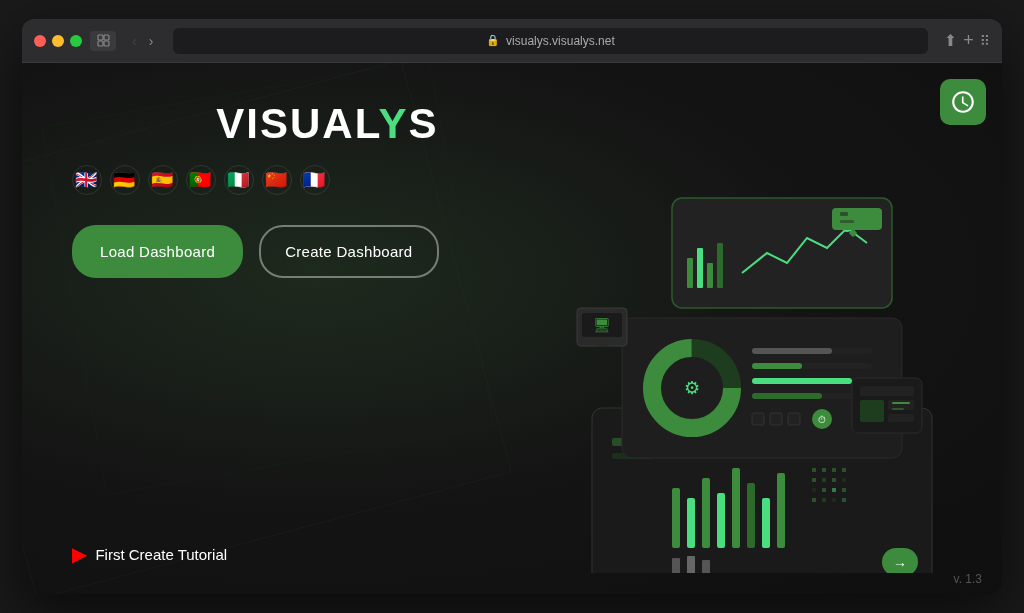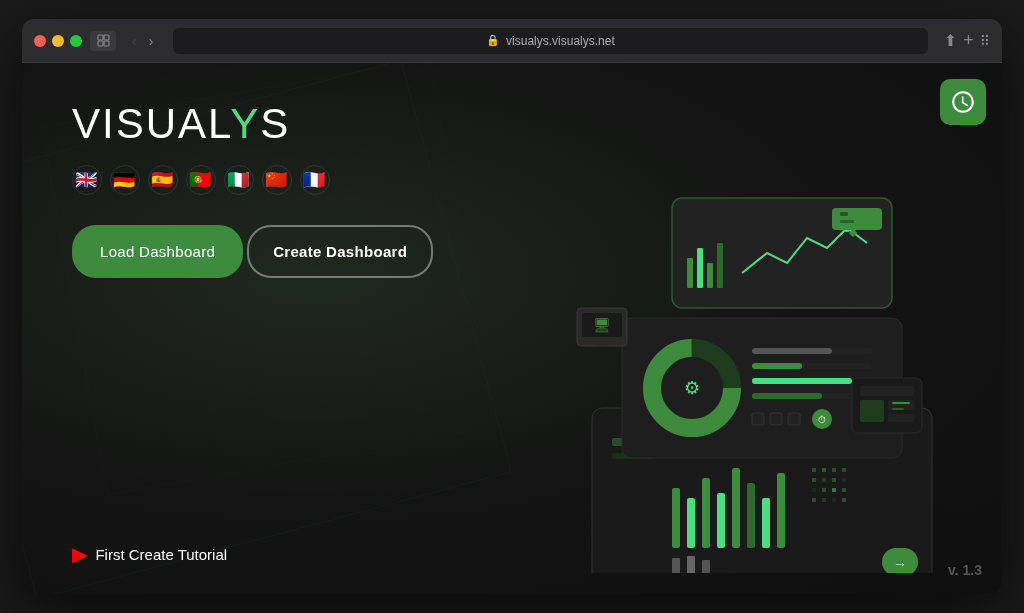--- a/index.html
+++ b/index.html
@@ -152,24 +152,25 @@
     .left-panel {
       position: absolute;
       left: 50px;
       top: 40px;
       z-index: 1;
     }
 
     .logo-text {
       color: white;
       font-size: 42px;
-      font-weight: 400;
+      font-weight: 700;
       letter-spacing: 2px;
       margin-bottom: 20px;
       line-height: 1;
+      text-align: right;
     }
 
     .logo-text .special-char {
       color: #4ade80;
     }
 
     .language-flags {
       display: flex;
       gap: 8px;
       margin-bottom: 30px;
@@ -184,21 +185,21 @@
       align-items: center;
       justify-content: center;
       font-size: 18px;
       overflow: hidden;
       border: 1px solid rgba(255,255,255,0.1);
       cursor: pointer;
     }
 
     .action-buttons {
       display: flex;
-      gap: 4px;
+      gap: 16px;
       margin-bottom: 20px;
     }
 
     .btn-load {
       background: #3d8c3d;
       color: white;
       border: none;
       padding: 12px 28px;
       border-radius: 24px;
       font-size: 15px;
@@ -207,21 +208,21 @@
       letter-spacing: 0.3px;
     }
 
     .btn-create {
       background: transparent;
       color: white;
       border: 2px solid rgba(255,255,255,0.4);
       padding: 16px 24px;
       border-radius: 24px;
       font-size: 15px;
-      font-weight: 700;
+      font-weight: 400;
       cursor: pointer;
       letter-spacing: 0.3px;
     }
 
     
     .tutorial-link {
       position: absolute;
       bottom: 28px;
       left: 50px;
       display: flex;
@@ -234,26 +235,25 @@
     }
 
     .youtube-icon {
       color: #ff0000;
       font-size: 20px;
     }
 
     
     .version-text {
       position: absolute;
-      bottom: 16px;
+      bottom: 8px;
       right: 20px;
       color: #555;
-      font-size: 14px;
+      font-size: 12px;
       z-index: 1;
-      font-weight: bold;
     }
 
     
     .history-btn {
       position: absolute;
       top: 16px;
       right: 16px;
       width: 46px;
       height: 46px;
       background: #3d8c3d;

